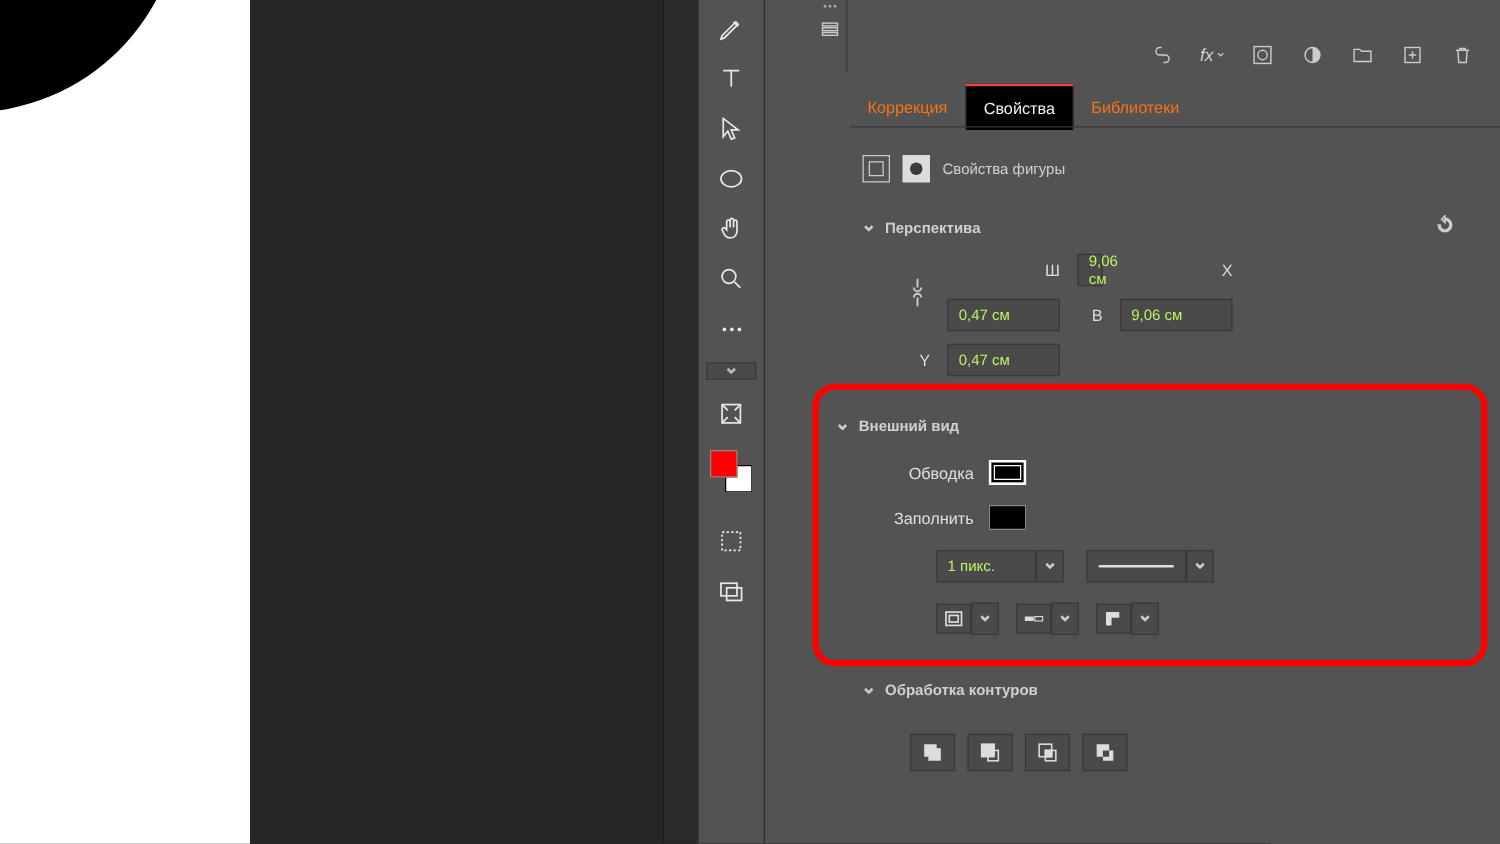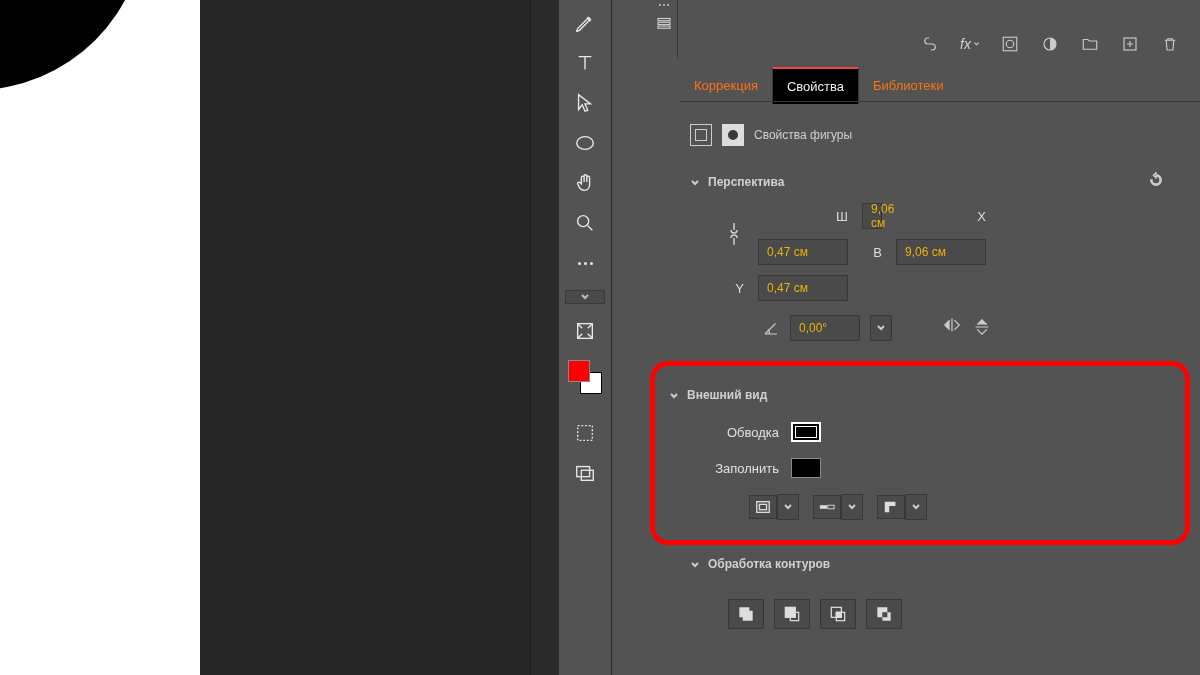--- a/index.html
+++ b/index.html
@@ -35,21 +35,21 @@
 .shape-ic .inner{width:12px;height:12px;border:1px solid #ccc}
 .mask-ic{width:22px;height:22px;background:#ddd;display:flex;align-items:center;justify-content:center}
 .mask-ic .dot{width:10px;height:10px;background:#3a3a3a;border-radius:50%}
 .section-title{display:flex;align-items:center;gap:8px;padding:12px 6px;font-weight:bold;font-size:13px;color:#e8e8e8;cursor:pointer}
 .chev{width:10px;height:10px}
 .chev svg{width:10px;height:10px;stroke:#ccc;fill:none;stroke-width:2}
 .reset-ic{margin-left:auto;margin-right:10px}
 .dim-grid{padding-left:40px;display:grid;grid-template-columns:20px 90px 20px 90px;gap:10px 14px;align-items:center}
 .link-col{grid-row:1/3;display:flex;align-items:center;justify-content:center}
 .lbl{text-align:right;color:#ddd;font-size:13px}
-.fld{height:26px;background:#4a4a4a;border:1px solid #383838;padding:0 8px;display:flex;align-items:center;color:#eab308;font-size:12px}
+.fld{height:26px;background:#4a4a4a;border:1px solid #383838;padding:0 8px;display:flex;align-items:center;color:#bef264;font-size:12px}
 .angle-row{display:flex;align-items:center;gap:10px;padding:14px 0 14px 78px}
 .angle-ic{width:18px;height:18px}
 .dropdown{width:22px;height:26px;background:#4a4a4a;border:1px solid #383838;display:flex;align-items:center;justify-content:center}
 .dropdown svg{width:10px;height:10px;stroke:#ccc;fill:none;stroke-width:2}
 .flip-icons{display:flex;gap:12px;margin-left:40px}
 .highlight-box{border:5px solid #ff0000;border-radius:18px;padding:10px 14px 20px;margin:6px 16px 0 -34px;margin-right:-10px}
 .appearance{padding-left:30px}
 .app-row{display:flex;align-items:center;gap:12px;padding:8px 0}
 .app-lbl{width:80px;text-align:right;font-size:13px;color:#e0e0e0}
 .color-swatch{width:30px;height:20px;border:1px solid #888;background:#000}
@@ -242,58 +242,57 @@
     <span class="lbl">Ш</span>
     <div class="fld">9,06 см</div>
     <span class="lbl">X</span>
     <div class="fld">0,47 см</div>
     <span class="lbl">В</span>
     <div class="fld">9,06 см</div>
     <span class="lbl">Y</span>
     <div class="fld">0,47 см</div>
   </div>
 
-  <div class="angle-row">
-    <span class="angle-ic"><svg width="18" height="18" viewBox="0 0 24 24" fill="none" stroke="#ccc" stroke-width="1.5">
-          <path d="M4 20h16M4 20L18 6M10 20a10 10 0 00-2-6"></path>
-        </svg></span>
-    <div class="fld" style="width:70px">0,00°</div>
-    <div class="dropdown">
-        <svg viewBox="0 0 10 10">
-          <path d="M2 3l3 3 3-3"></path>
-        </svg>
-      </div>
-    <div class="flip-icons">
-      <span><svg width="20" height="16" viewBox="0 0 24 20" fill="none" stroke="#ccc" stroke-width="1.5">
-            <path d="M9 4L3 10l6 6M12 2v16" fill="#ccc"></path>
-            <path d="M15 4l6 6-6 6"></path>
-          </svg></span>
-      <span><svg width="16" height="20" viewBox="0 0 20 24" fill="none" stroke="#ccc" stroke-width="1.5">
-            <path d="M4 9l6-6 6 6M2 12h16" fill="#ccc"></path>
-            <path d="M4 15l6 6 6-6"></path>
-          </svg></span>
-    </div>
-  </div>
 
   <div class="highlight-box">
     <div class="section-title" style="padding-left:0">
       <span class="chev"><svg viewBox="0 0 10 10">
             <path d="M2 3l3 3 3-3"></path>
           </svg></span>
       <span>Внешний вид</span>
     </div>
     <div class="appearance">
       <div class="app-row">
         <span class="app-lbl">Обводка</span>
         <div class="stroke-swatch"></div>
       </div>
       <div class="app-row">
         <span class="app-lbl">Заполнить</span>
         <div class="color-swatch"></div>
       </div>
+      <div class="stroke-controls">
+        <div class="stroke-width">
+          <div class="fld">1 пикс.</div>
+          <div class="dropdown">
+              <svg viewBox="0 0 10 10">
+                <path d="M2 3l3 3 3-3"></path>
+              </svg>
+            </div>
+        </div>
+        <div class="stroke-style">
+          <div class="stroke-line">
+              <div class="line"></div>
+            </div>
+          <div class="dropdown">
+              <svg viewBox="0 0 10 10">
+                <path d="M2 3l3 3 3-3"></path>
+              </svg>
+            </div>
+        </div>
+      </div>
       <div class="align-row">
         <div class="align-btn">
           <div class="align-ic">
               <svg width="18" height="16" viewBox="0 0 20 18" fill="none" stroke="#ddd" stroke-width="1.5">
                 <rect x="3" y="3" width="14" height="12"></rect>
                 <rect x="6" y="6" width="8" height="6"></rect>
               </svg>
             </div>
           <div class="dropdown">
               <svg viewBox="0 0 10 10">

